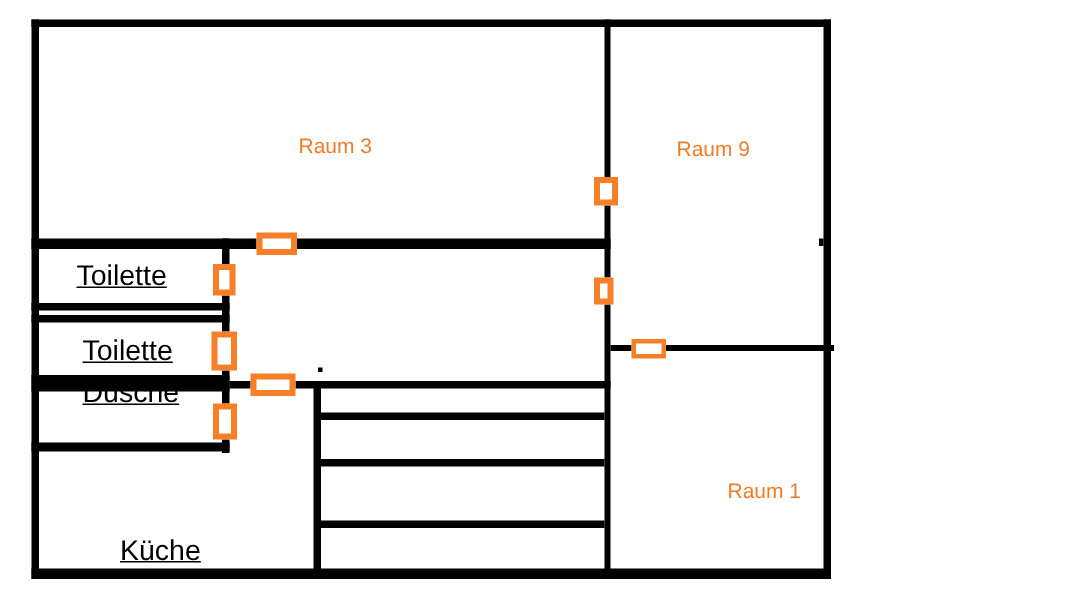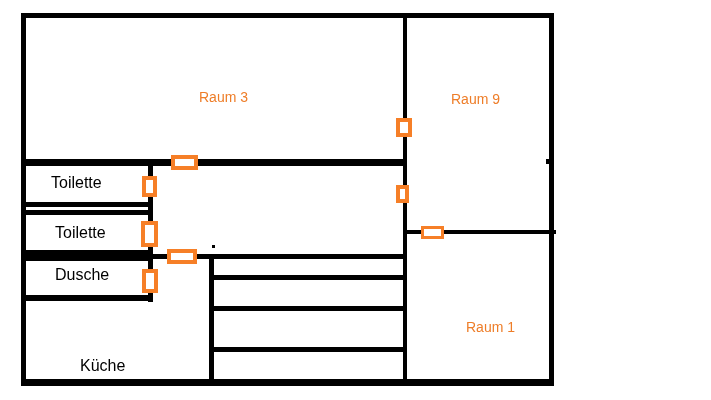--- a/index.html
+++ b/index.html
@@ -3,21 +3,21 @@
 <meta charset="utf-8">
 <style>
   html,body{margin:0;padding:0;}
   body{width:711px;height:400px;background:#fff;overflow:hidden;}
   #plan{position:relative;width:711px;height:400px;background:#fff;
         font-family:"Liberation Sans",sans-serif;}
   .wall{position:absolute;background:var(--wall,#000);}
   .door{position:absolute;background:#fff;border:4px solid var(--door,#f67f27);box-sizing:border-box;}
   .door.thin{border-width:3px;}
   .room-label{position:absolute;font-size:14px;line-height:1;color:var(--room-label,#ee7d28);white-space:nowrap;}
-  .small-label{position:absolute;font-size:16px;line-height:1;color:var(--black-label,#000);white-space:nowrap;}
+  .small-label{position:absolute;font-size:19px;line-height:1;color:var(--black-label,#000);white-space:nowrap;text-decoration:underline;}
   .mark{position:absolute;background:var(--wall,#000);}
 </style>
 </head>
 <body>
 
 <div id="plan" style="--wall: #000000; --door: #f67f27; --room-label: #ee7d28; --black-label: #000000; background: rgb(255, 255, 255); padding-left: 36px;">
 
   <div class="wall" style="left:21px;top:13px;width:533px;height:5px"></div>
   <div class="wall" style="left:21px;top:13px;width:5px;height:373px"></div>
   <div class="wall" style="left:549px;top:13px;width:5px;height:373px"></div>
@@ -43,18 +43,18 @@
   <div class="door" style="left:396px;top:118px;width:16px;height:19px"></div>
   <div class="door" style="left:396px;top:185px;width:13px;height:18px"></div>
   <div class="door thin" style="left:421px;top:226px;width:23px;height:13px"></div>
   <div class="door" style="left:142px;top:176px;width:15px;height:21px"></div>
   <div class="door" style="left:141px;top:221px;width:17px;height:26px"></div>
   <div class="door" style="left:142px;top:269px;width:16px;height:24px"></div>
   <div class="door" style="left:167px;top:249px;width:30px;height:15px"></div>
 
   <div class="room-label" style="left:199px;top:90px">Raum 3</div>
   <div class="room-label" style="left:451px;top:92px">Raum 9</div>
-  <div class="room-label" style="left:466px;top:320px">Raum 1</div>
+  <div class="room-label" style="left:485px;top:320px">Raum 1</div>
   <div class="small-label" style="left:51px;top:175px">Toilette</div>
   <div class="small-label" style="left:55px;top:225px">Toilette</div>
-  <div class="small-label" style="left:55px;top:267px">Dusche</div>
+  <div class="small-label" style="left:55px;top:253px">Dusche</div>
   <div class="small-label" style="left:80px;top:358px">Küche</div>
 </div>
 
 </body></html>

